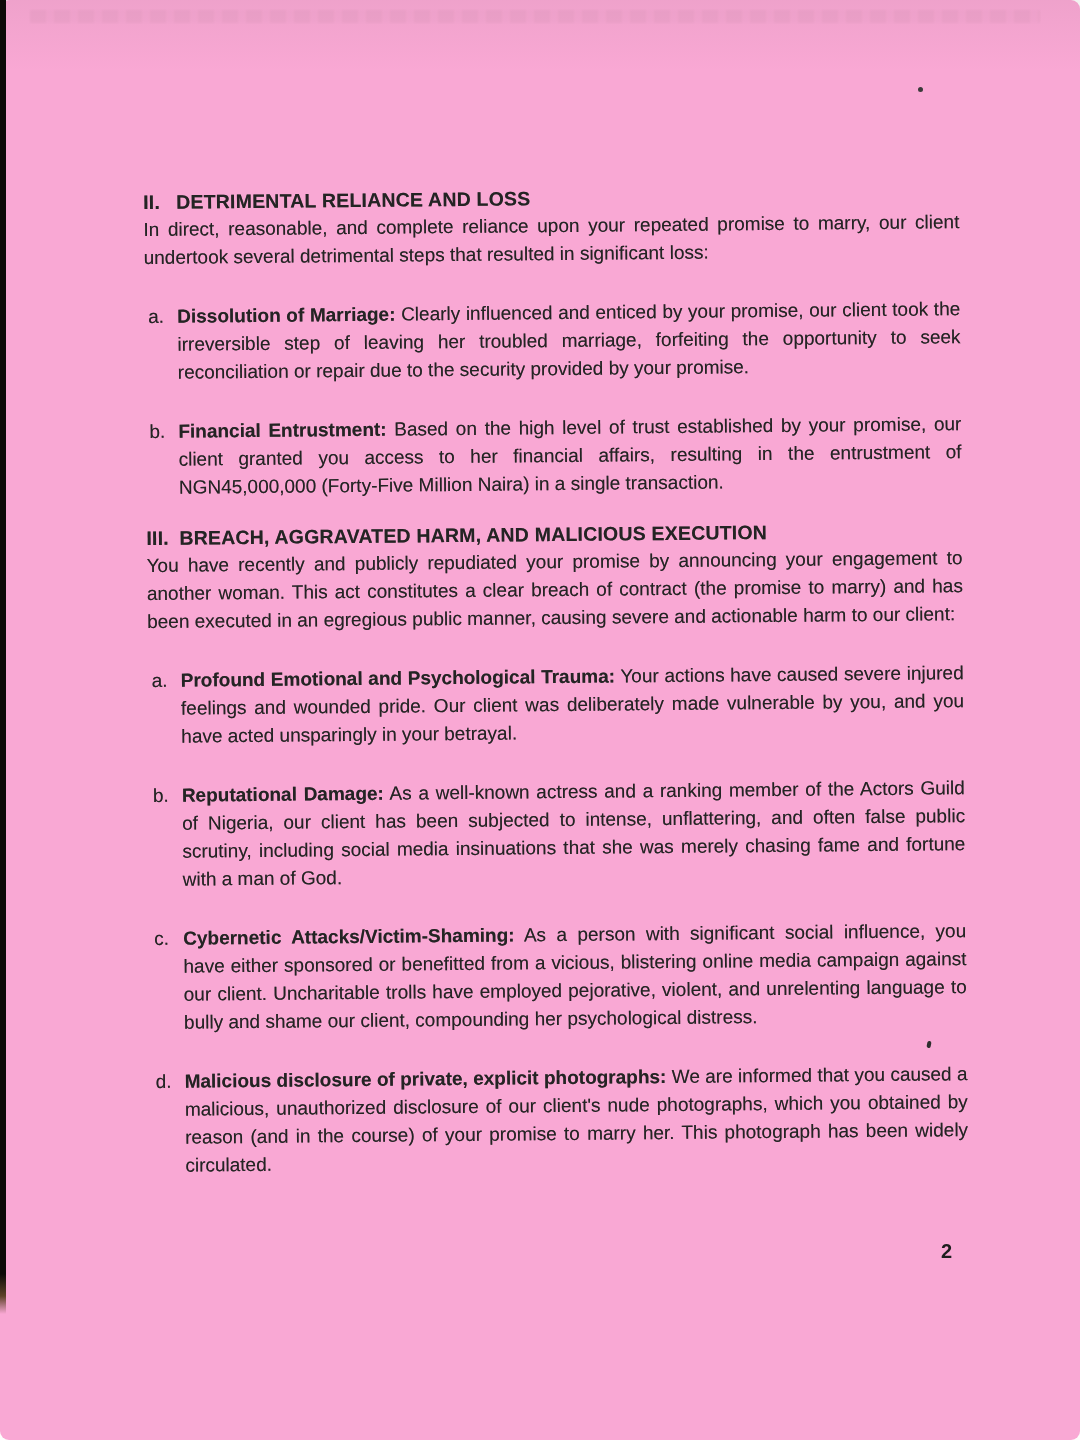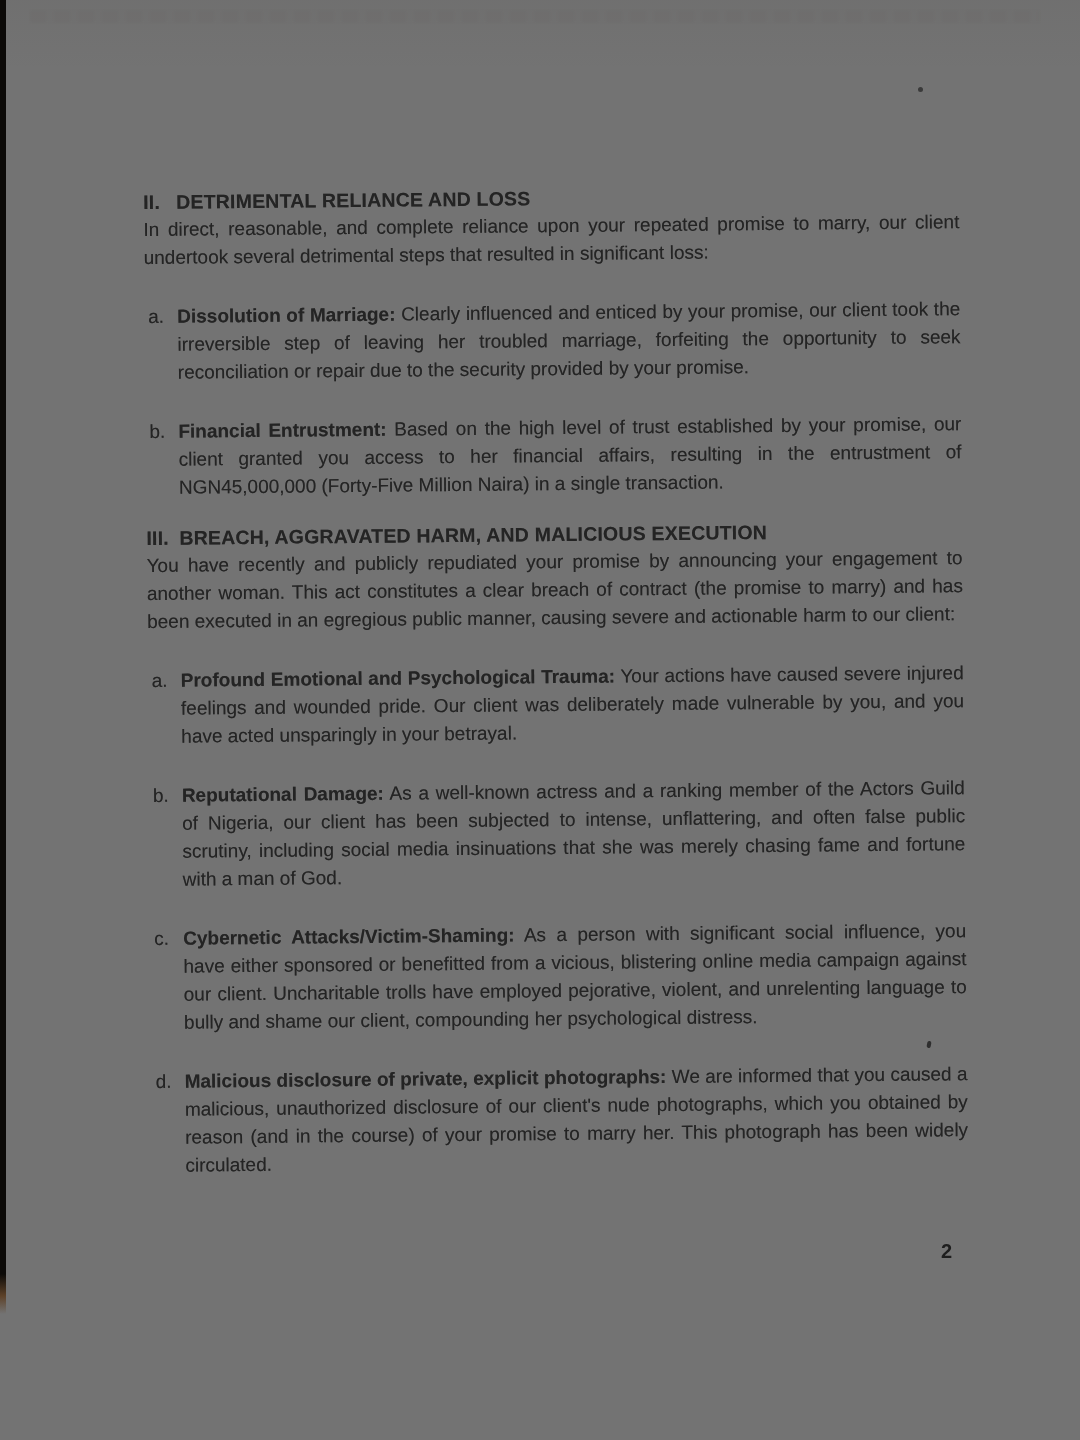--- a/index.html
+++ b/index.html
@@ -8,21 +8,22 @@
     width: 1080px;
     height: 1440px;
     background: #fdfdfc;
     overflow: hidden;
     font-family: "Liberation Sans", sans-serif;
   }
   .page {
     position: relative;
     width: 1080px;
     height: 1440px;
-    background: #737373;
+    background: #f9a8d4;
+    border-radius: 9px;
   }
   
   .top-haze {
     position: absolute;
     left: 0; top: 0;
     width: 1080px; height: 72px;
     background: linear-gradient(180deg, rgba(60,55,50,0.055) 0%, rgba(60,55,50,0.03) 40%, rgba(60,55,50,0.0) 100%);
     pointer-events: none;
   }
   .top-haze-row {

